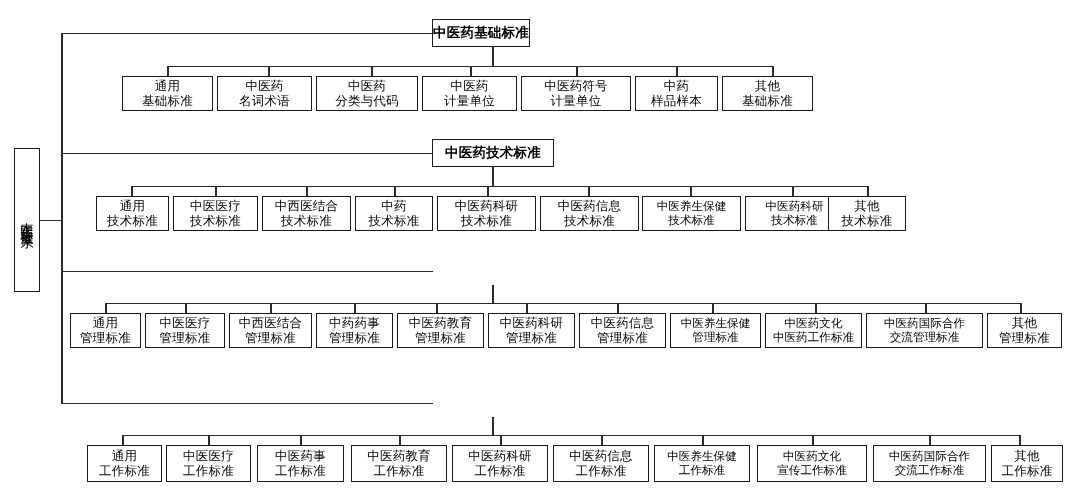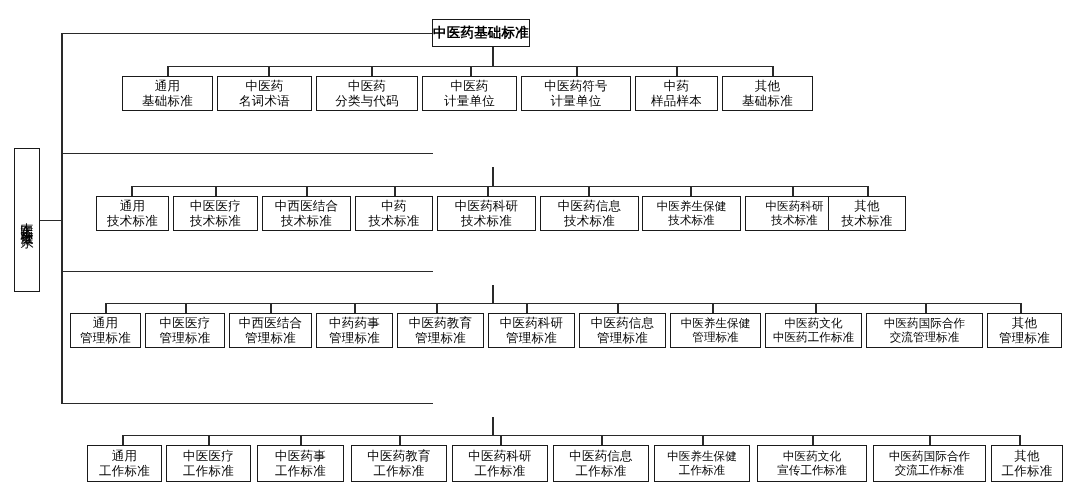--- a/index.html
+++ b/index.html
@@ -121,20 +121,23 @@
     <span class="ln">样品样本</span>
   </div>
 
   <div class="ln-v" style="left:772px;top:66px;height:10px;"></div>
   <div class="node leaf" style="left:722px;top:76px;width:91px;height:35px;">
     <span class="ln">其他</span>
     <span class="ln">基础标准</span>
   </div>
 
   <div class="ln-h" style="left:61px;top:152.5px;width:372px;"></div>
+  <div class="node header" style="left:432px;top:139px;width:122px;height:28px;">
+    <span class="ln">中医药技术标准</span>
+  </div>
   <div class="ln-v" style="left:492px;top:167px;height:19px;"></div>
   <div class="ln-h" style="left:131px;top:185.5px;width:737px;"></div>
 
   <div class="ln-v" style="left:131px;top:186px;height:10px;"></div>
   <div class="node leaf" style="left:96px;top:196px;width:73px;height:35px;">
     <span class="ln">通用</span>
     <span class="ln">技术标准</span>
   </div>
 
   <div class="ln-v" style="left:215px;top:186px;height:10px;"></div>

